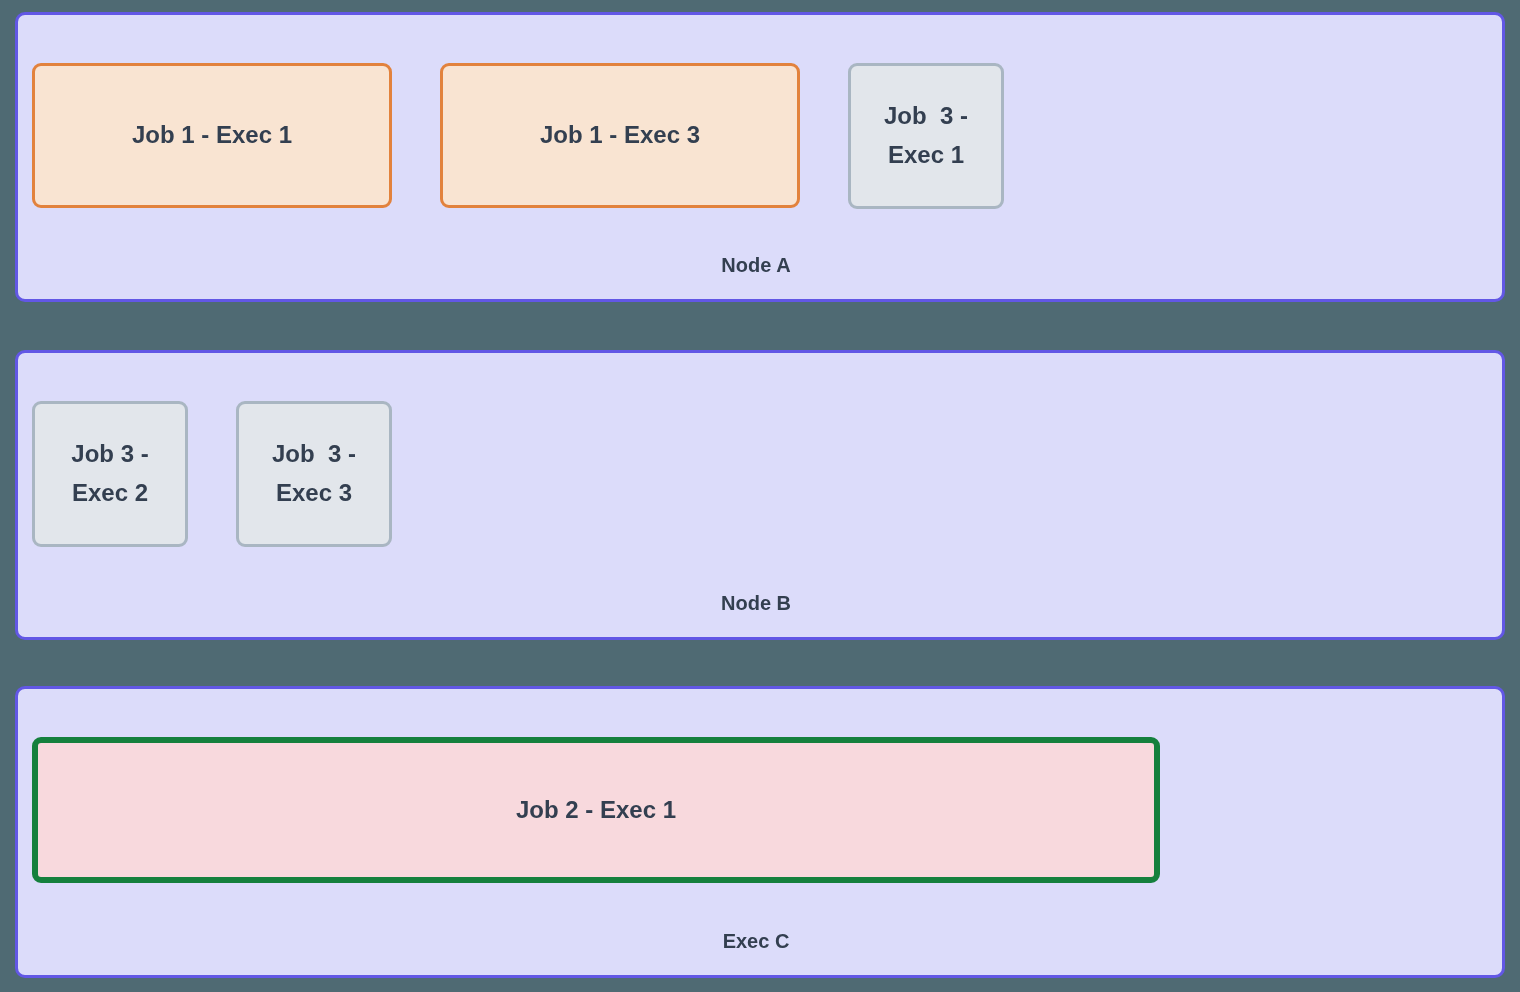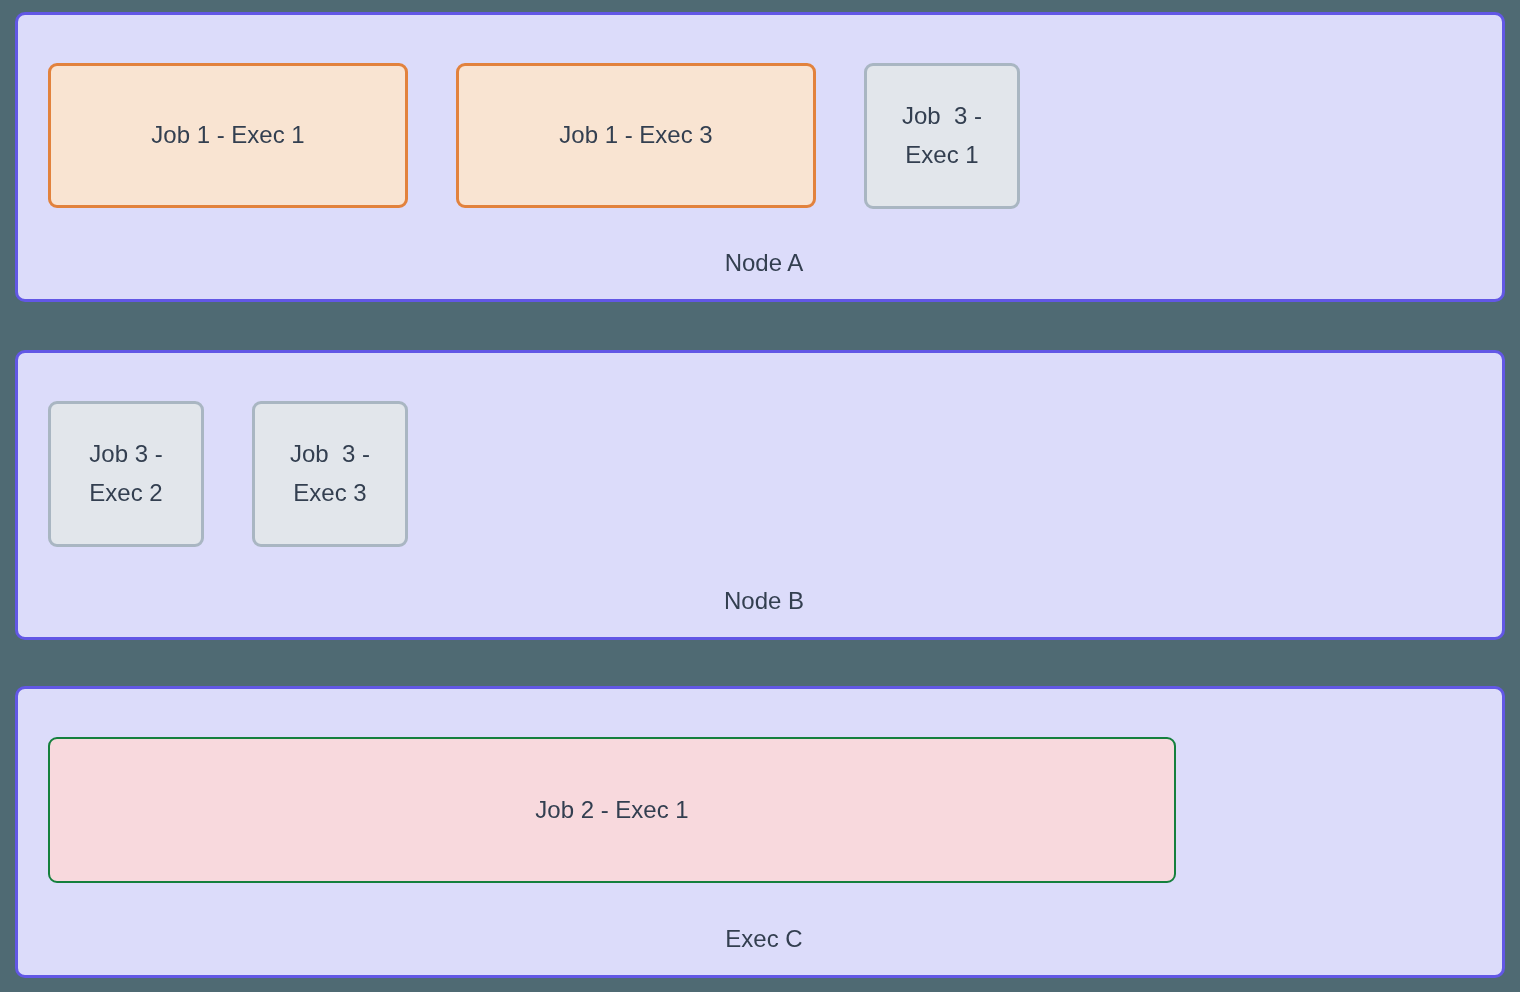--- a/index.html
+++ b/index.html
@@ -19,21 +19,22 @@
     position: absolute;
     left: 15px;
     width: 1490px;
     height: 290px;
     background: #dcdcfa;
     border: 3px solid #6257e5;
     border-radius: 10px;
     box-sizing: border-box;
     display: flex;
     flex-direction: column;
-    padding: 48px 22px 16px 30px;
+    padding: 48px 22px 16px 14px;
+    font-weight: bold;
   }
   .node-a { top: 12px; }
   .node-b { top: 350px; }
   .node-c { top: 686px; height: 292px; }
   .jobs-row {
     display: flex;
     flex-direction: row;
     gap: 48px;
     align-items: flex-start;
   }
@@ -58,26 +59,26 @@
   .job-kind-job3 {
     width: 156px;
     height: 146px;
     background: #e2e6eb;
     border: 3px solid #a9b6c2;
   }
   .job-kind-job2 {
     width: 1128px;
     height: 146px;
     background: #f8d9dd;
-    border: 2px solid #15803d;
+    border: 6px solid #15803d;
   }
   .node-label {
     margin-top: auto;
     align-self: center;
-    font-size: 24px;
+    font-size: 20px;
     color: #333f50;
     padding-bottom: 6px;
   }
 </style>
 </head>
 <body>
 
 <div class="canvas">
 
   <div class="node node-a">

